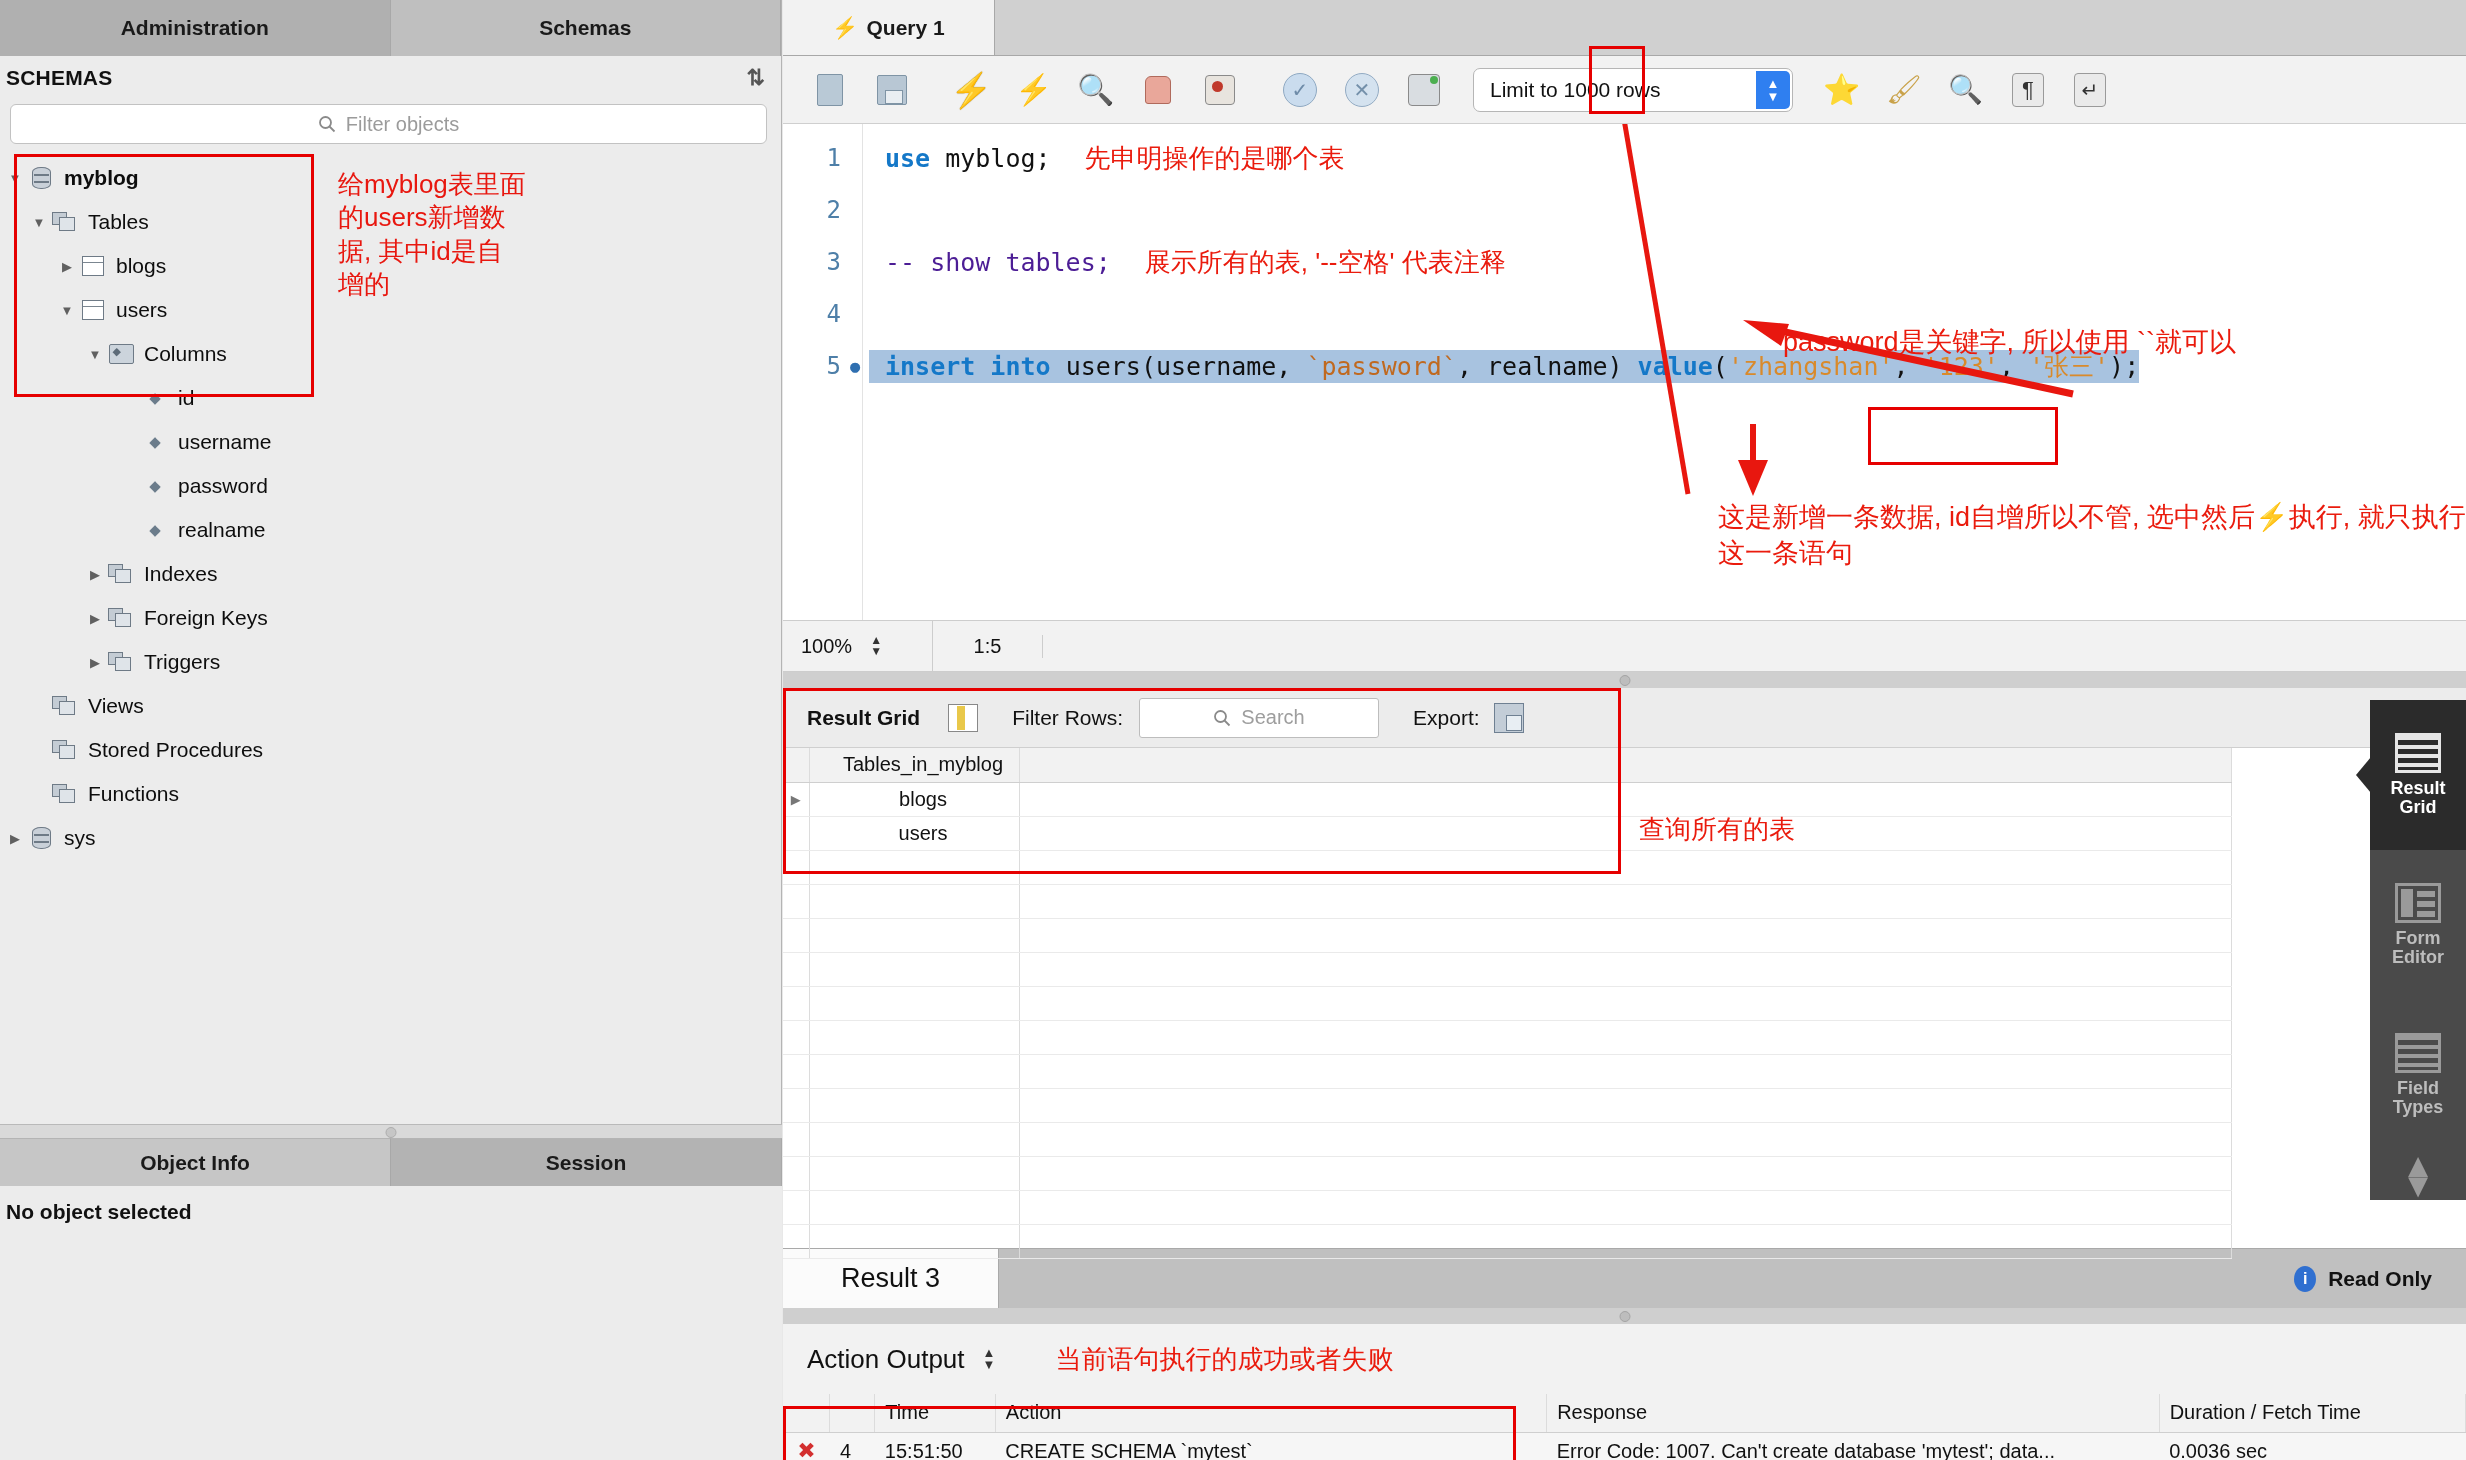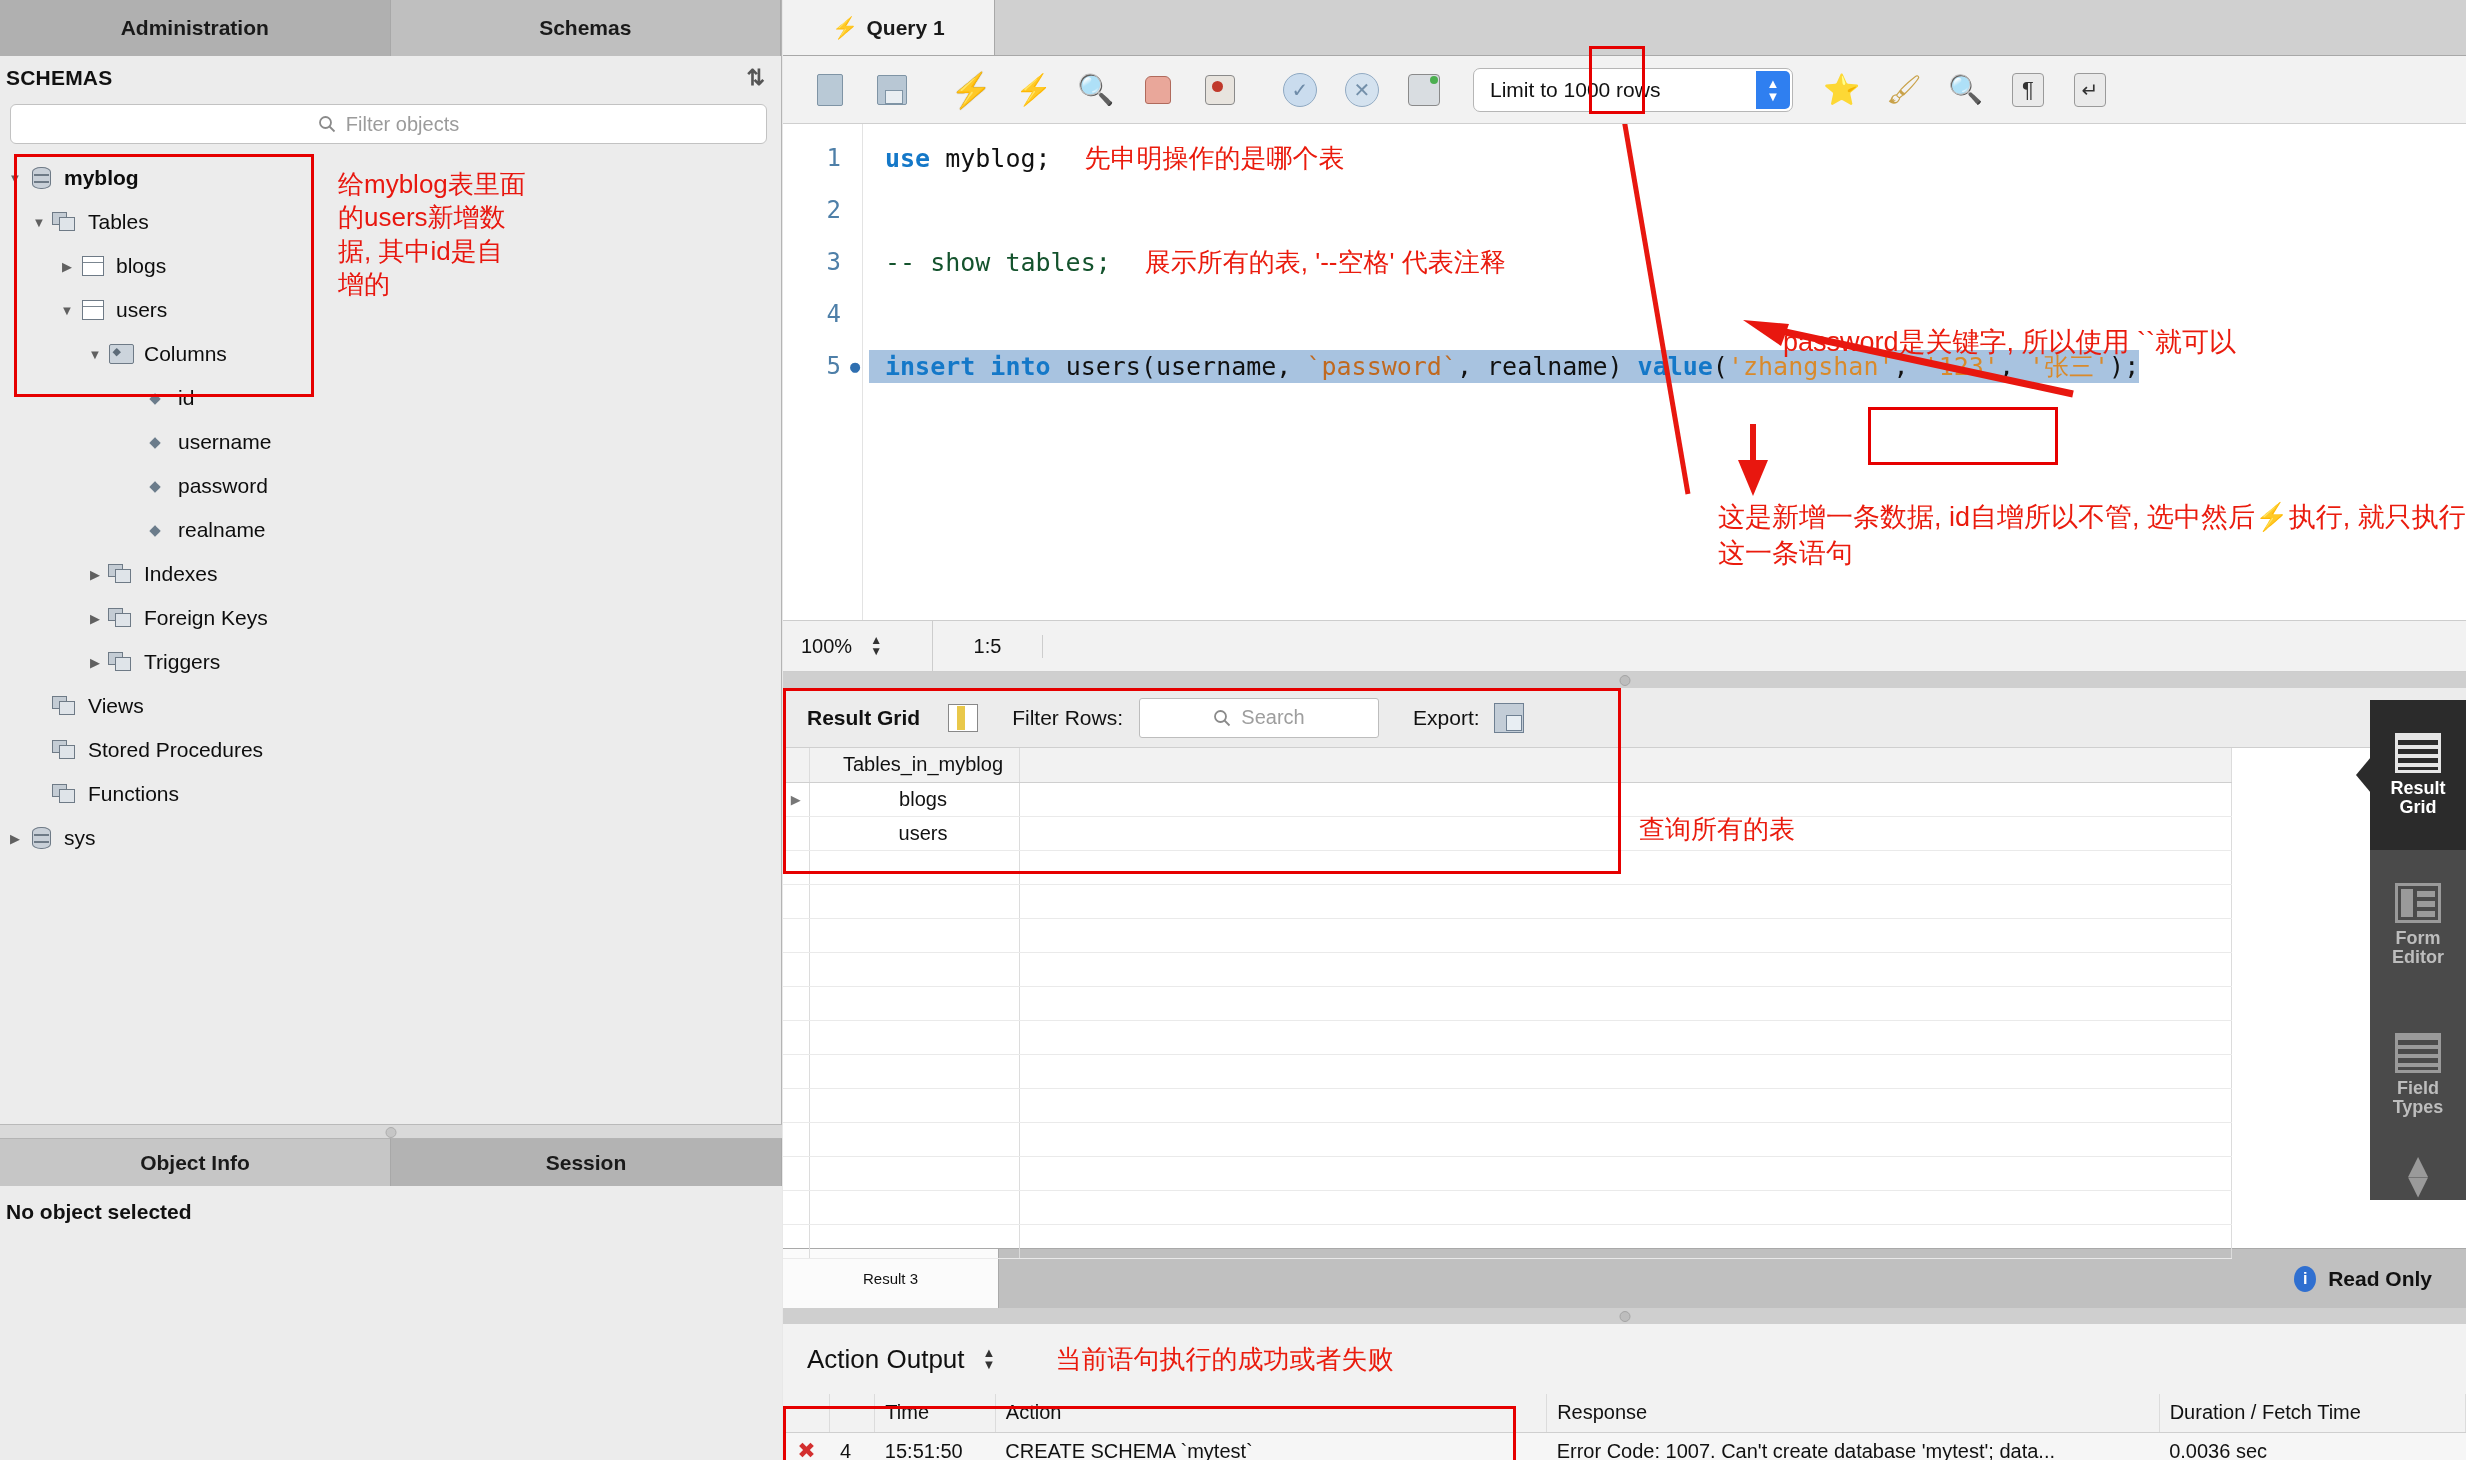--- a/index.html
+++ b/index.html
@@ -130,21 +130,21 @@
   
   .editor { position: relative; height: 496px; background: #fff; overflow: hidden; }
   .gutter { position: absolute; left: 0; top: 0; width: 80px; height: 100%; background: #fff; border-right: 1px solid #e3e3e3; }
   .code-line { position: relative; height: 52px; display: flex; align-items: center; font-family: "DejaVu Sans Mono", monospace; font-size: 25px; }
   .lnum { width: 58px; text-align: right; color: #4e7fa8; font-size: 24px; font-family: "DejaVu Sans Mono", monospace; flex:none;}
   .lbullet { width: 28px; text-align: center; color: #2f6fb0; font-size: 17px; flex:none;}
   .ltext { padding-left: 16px; white-space: pre; }
   .code-line.sel .ltext { background: #a8c3e0; }
   .kw { color: #1478c8; font-weight: bold; }
   .id { color: #111; }
-  .cmt { color: #14532d; }
+  .cmt { color: #4c1d95; }
   .str { color: #d98a2b; }
   .tick { color: #c0691f; }
 
   .anno-red { color: #ea1b0d; font-family: "Liberation Sans", sans-serif; font-weight: 500; }
 
   .ed-redbox-pw { position: absolute; left: 1085px; top: 283px; width: 190px; height: 58px; border: 3px solid #e60000; }
 
   .arrow-svg { position: absolute; left: 0; top: 0; width: 1683px; height: 496px; pointer-events: none; }
 
   .editor-status { height: 52px; background: #f2f2f2; display: flex; align-items: center; border-top: 1px solid #cdcdcd; border-bottom: 1px solid #cdcdcd;}
@@ -196,21 +196,21 @@
   .rail-ico-form::before{content:"";position:absolute;left:3px;top:3px;width:12px;height:28px;background:#9a9a9a;}
   .rail-ico-form::after{content:"";position:absolute;left:19px;top:5px;right:3px;height:6px;background:#9a9a9a;
     box-shadow: 0 10px 0 #9a9a9a, 0 20px 0 #9a9a9a;}
   .rail-ico-field { width: 46px; height: 40px; border: 3px solid #9a9a9a; position:relative;}
   .rail-ico-field::before{content:"";position:absolute;left:0;right:0;top:0;bottom:0;
     background: repeating-linear-gradient(#9a9a9a 0 4px, transparent 4px 9px);}
   .rail-chev { color:#9a9a9a; font-size: 34px; line-height: .6; }
 
   .result-tabbar { height: 60px; background: #c0c0c0; display: flex; align-items: center; border-top:1px solid #a9a9a9;}
   .result-tab { width: 216px; height: 100%; background: #fbfbfb; display: flex; align-items: center; justify-content: center;
-    font-size: 15px; color: #111; border-right: 1px solid #a9a9a9; }
+    font-size: 27px; color: #111; border-right: 1px solid #a9a9a9; }
   .read-only { margin-left: auto; margin-right: 34px; display: flex; align-items: center; gap: 12px; font-size: 21px; color: #111; font-weight: bold;}
   .ro-ico { width: 22px; height: 26px; border-radius: 50%; background: #2f6fd0; color:#fff; font-size:16px; display:flex;align-items:center;justify-content:center; font-weight:bold;}
 
   
   .action-out { position: relative; background: #f2f2f2; height: 280px; }
   .ao-head { height: 70px; display: flex; align-items: center; padding-left: 24px; gap: 18px; }
   .ao-title { font-size: 26px; color: #111; }
   .ao-step { display: flex; flex-direction: column; font-size: 13px; line-height: .9; color:#333;}
   .anno-ao { color:#ea1b0d; font-size: 26px; font-weight: 500; margin-left: 42px;}
   table.ao { width: 1683px; border-collapse: collapse; table-layout: fixed; }

